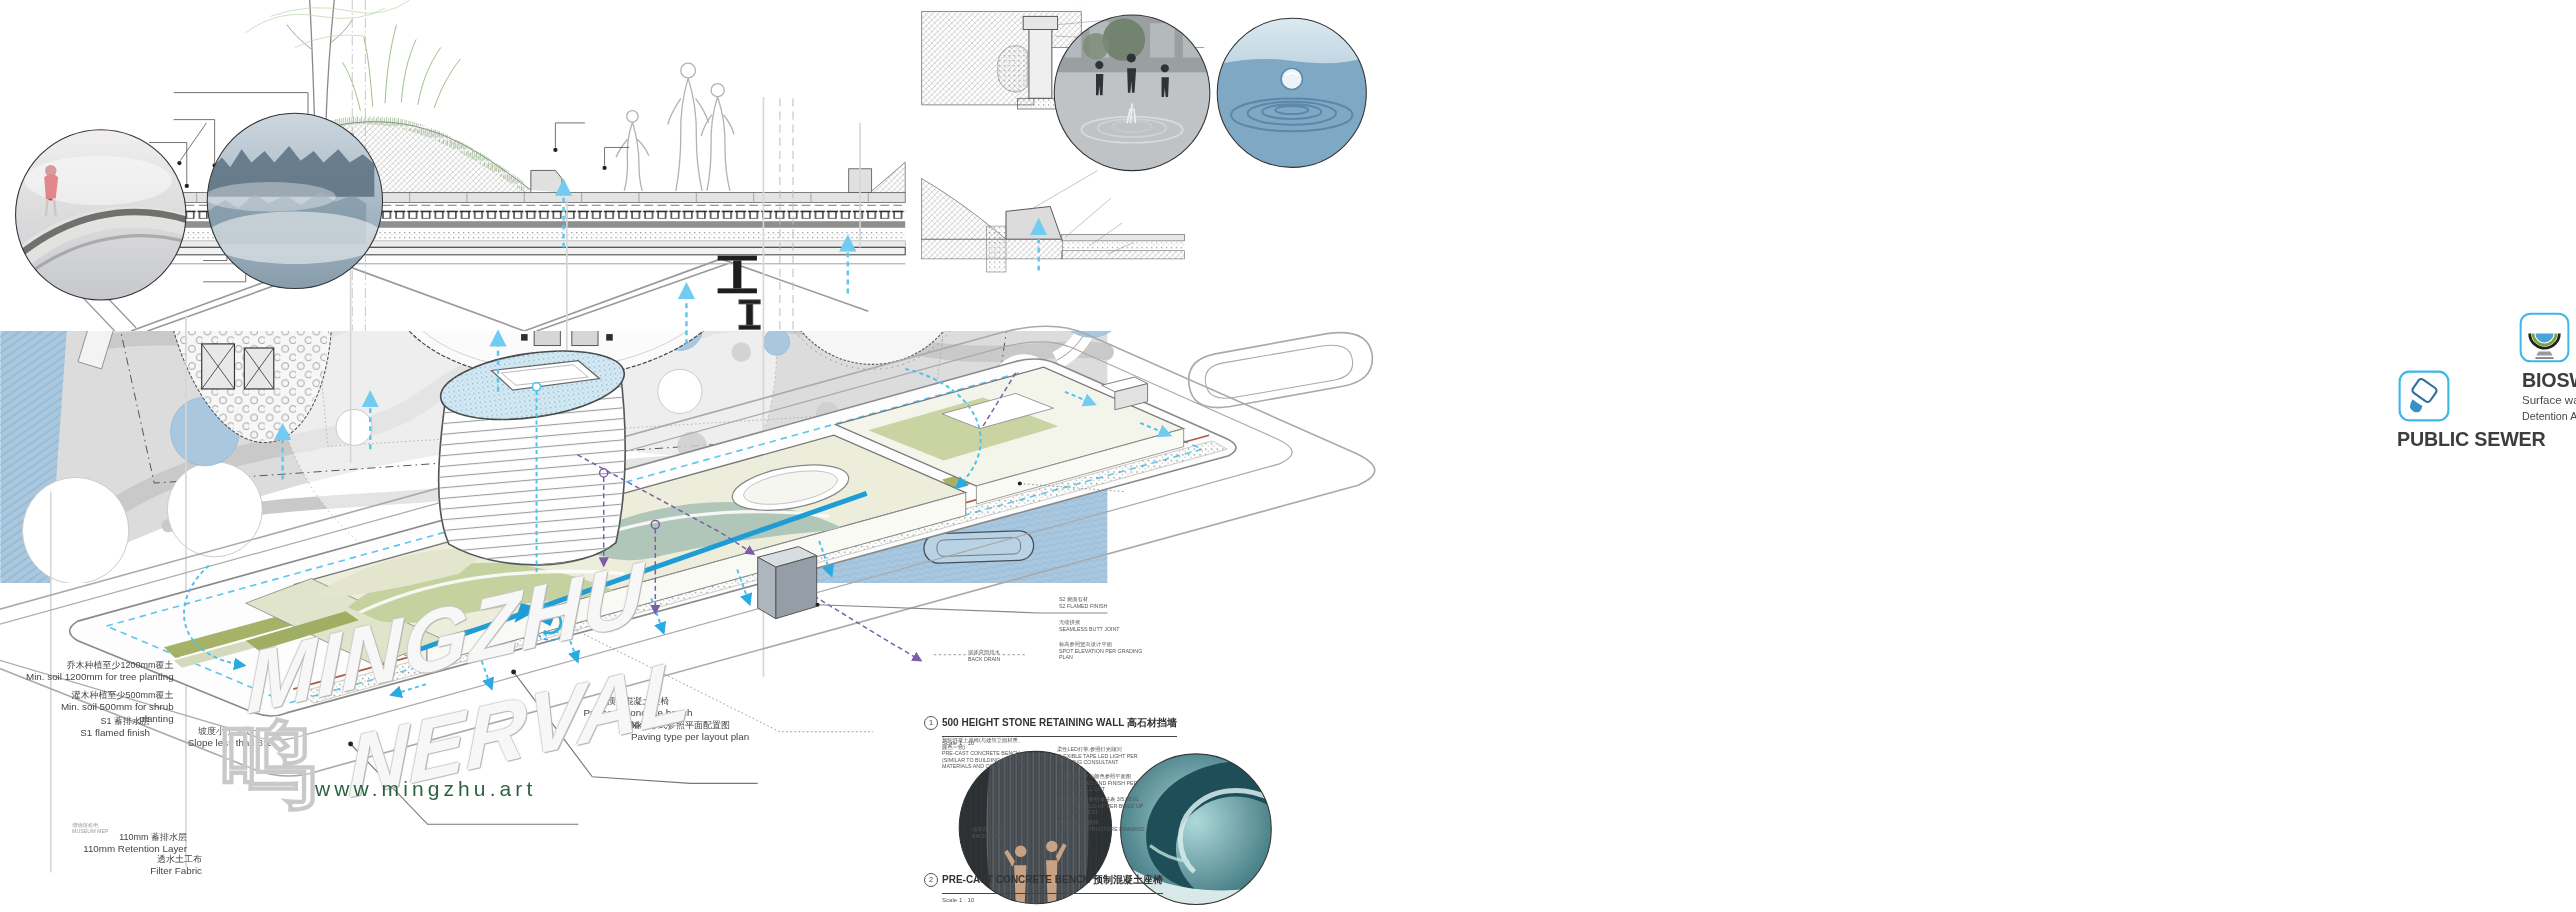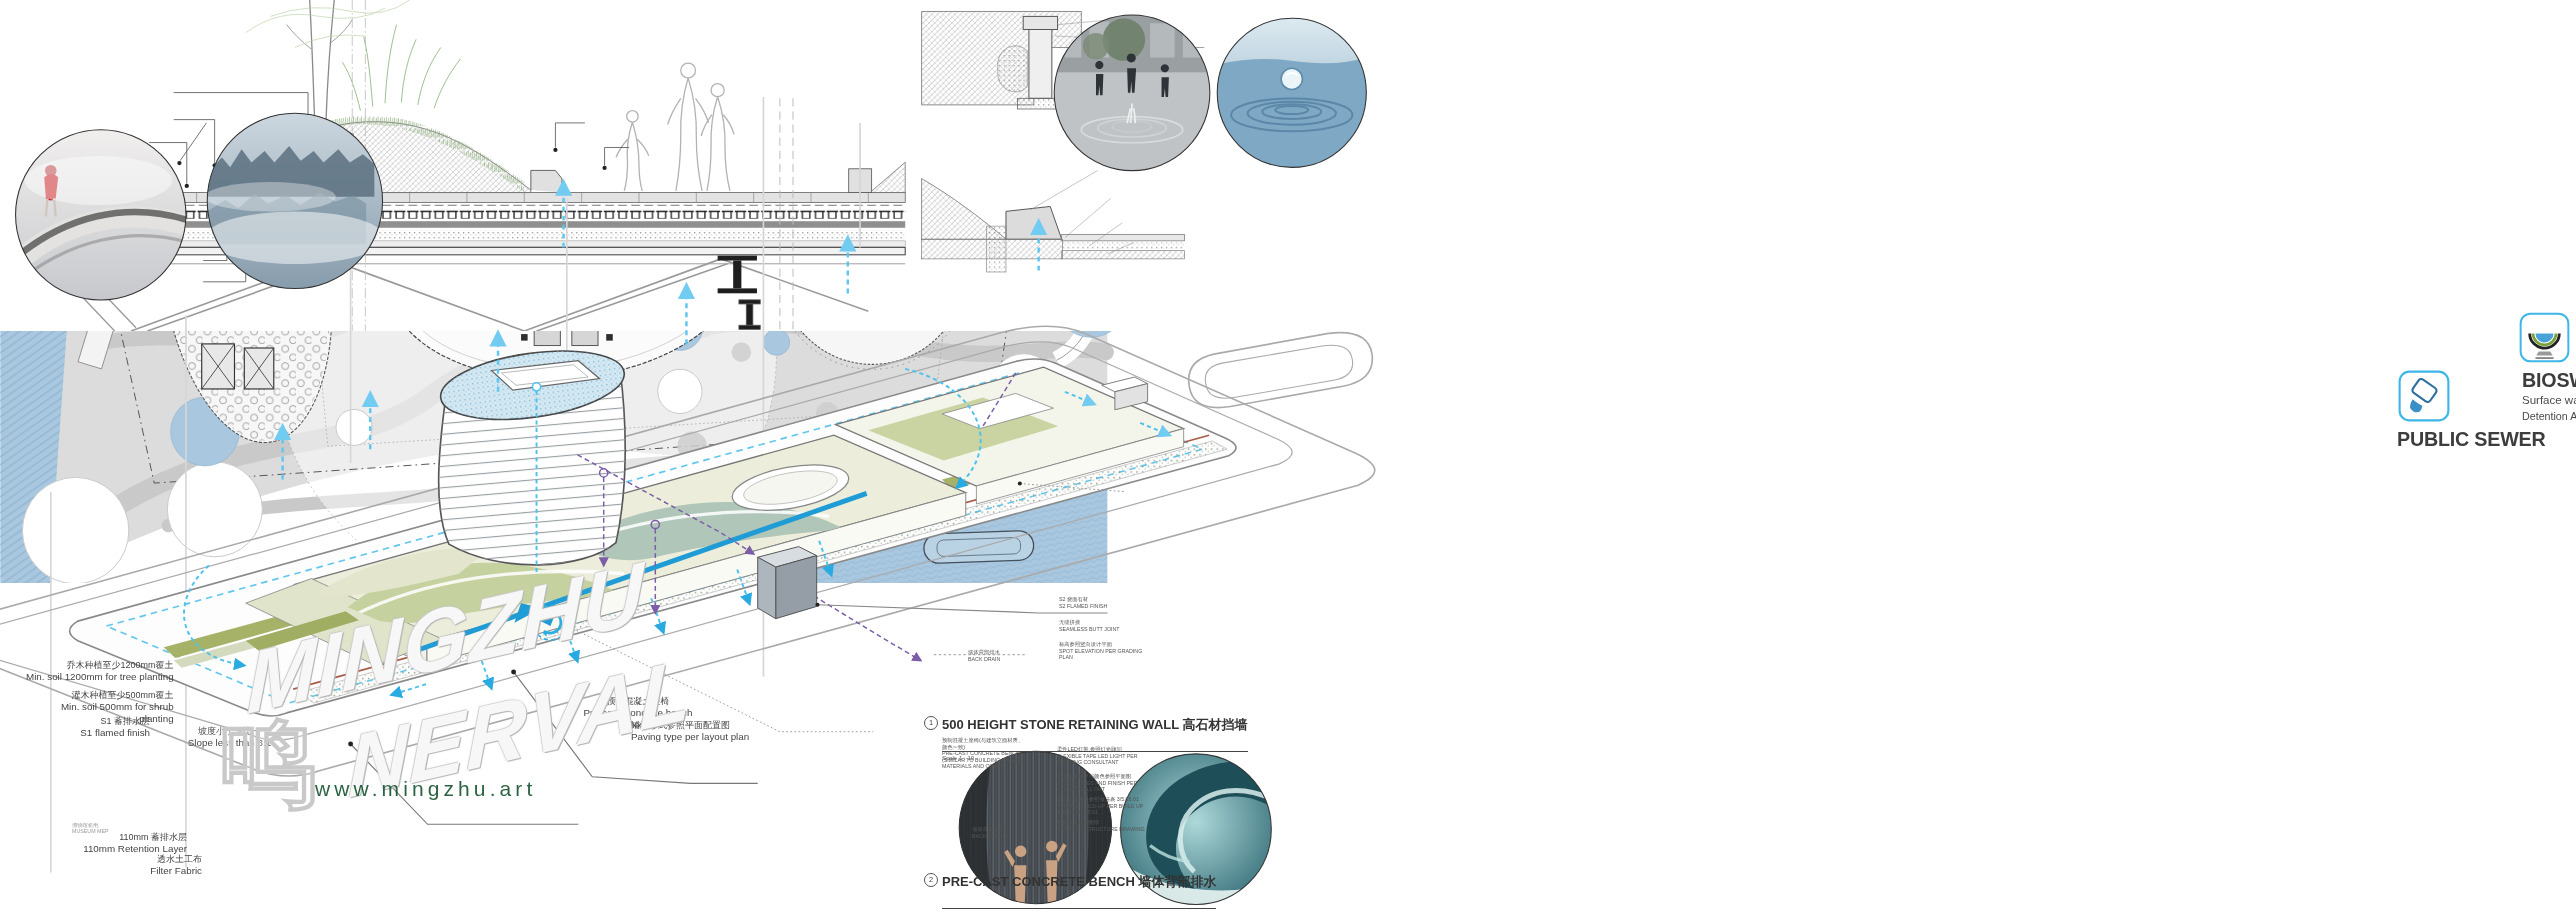--- a/index.html
+++ b/index.html
@@ -18,21 +18,21 @@
   .wm-seal{color:rgba(255,255,255,.25);-webkit-text-stroke:1.2px #c9c9c9;font-weight:bold}
   
   .sec-lbl{position:absolute;text-align:right;line-height:1.25;color:#454545;z-index:4}
   .sec-lbl .cn{font-size:9px}
   .sec-lbl .en{font-size:9.8px}
   .sec-lbl.small{color:#9a9a9a;text-align:left;line-height:1.1}
   .sec-lbl.small div{font-size:5.3px}
   .det-head{position:absolute;z-index:4;white-space:nowrap}
   .det-num{position:absolute;width:12.3px;height:12.3px;border:0.8px solid #555;border-radius:50%;
            font-size:7.4px;text-align:center;line-height:12.3px;color:#444;background:#fff}
-  .det-title{font-size:13px;font-weight:bold;color:#333;border-bottom:1.2px solid #444;padding-bottom:17px}
+  .det-title{font-size:10px;font-weight:bold;color:#333;border-bottom:1.2px solid #444;padding-bottom:6px}
   .det-scale{font-size:6.1px;color:#555;margin-top:1.6px}
   .det-note{position:absolute;font-size:5.3px;color:#555;line-height:1.25;z-index:4}
   
   .lg{position:absolute;z-index:5}
   .lg-title{font-weight:bold;color:#3d3d3d;letter-spacing:-0.2px;white-space:nowrap}
   .lg-sub{color:#4a4a4a;white-space:nowrap}
   .t24{font-size:19.7px}.s14{font-size:11.5px}.s13{font-size:10.7px}
 </style>
 </head>
 <body>
@@ -481,21 +481,21 @@
       <div>MUSEUM MEP</div>
     </div>
 
 <div class="det-num" style="left:924px;top:716px">1</div>
 <div class="det-head" style="left:942px;top:716px">
   <div class="det-title">500 HEIGHT STONE RETAINING WALL 高石材挡墙</div>
       <div class="det-scale">Scale   1 : 10</div>
     </div>
 <div class="det-num" style="left:924px;top:873px">2</div>
 <div class="det-head" style="left:942px;top:873px">
-  <div class="det-title">PRE-CAST CONCRETE BENCH 墙体背部排水</div>
+  <div class="det-title">PRE-CAST CONCRETE BENCH 预制混凝土座椅</div>
       <div class="det-scale">Scale   1 : 10</div>
     </div>
 <div class="det-note" style="left:1059px;top:596px;width:98px">
   <div>S2 烧面石材</div>
       <div>S2 FLAMED FINISH</div>
     </div>
 <div class="det-note" style="left:1059px;top:619px;width:98px">
   <div>无缝拼接</div>
       <div>SEAMLESS BUTT JOINT</div>
     </div>

